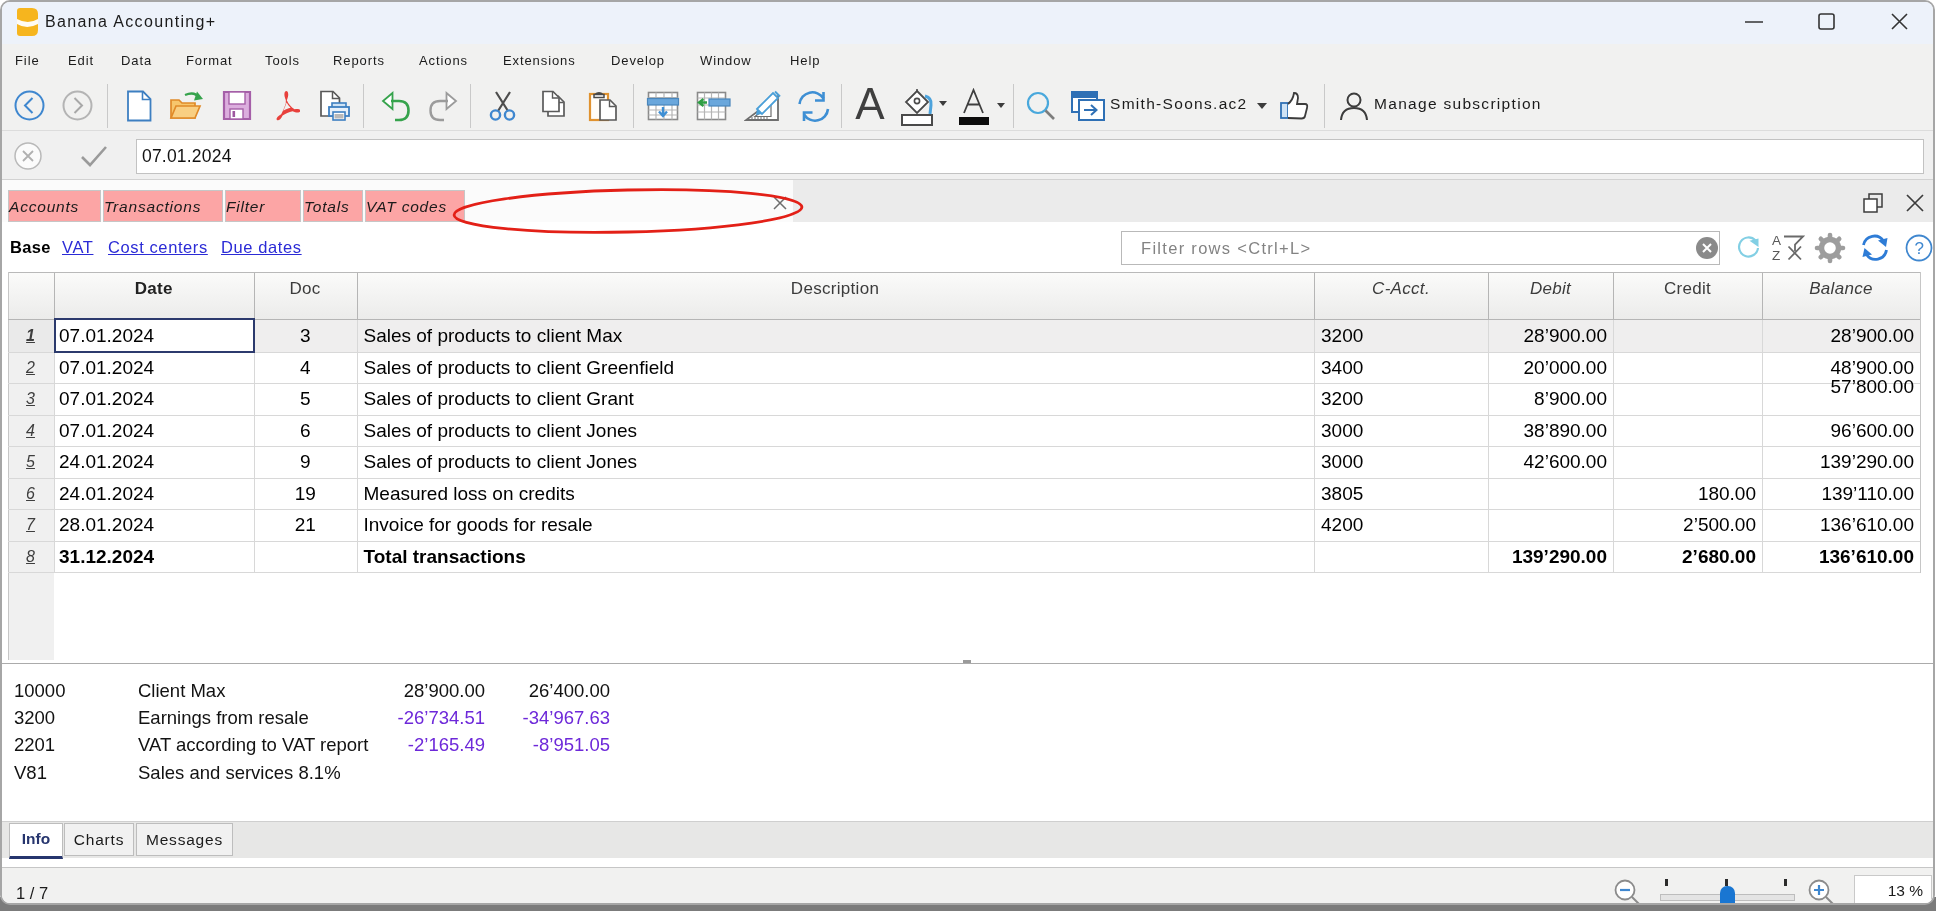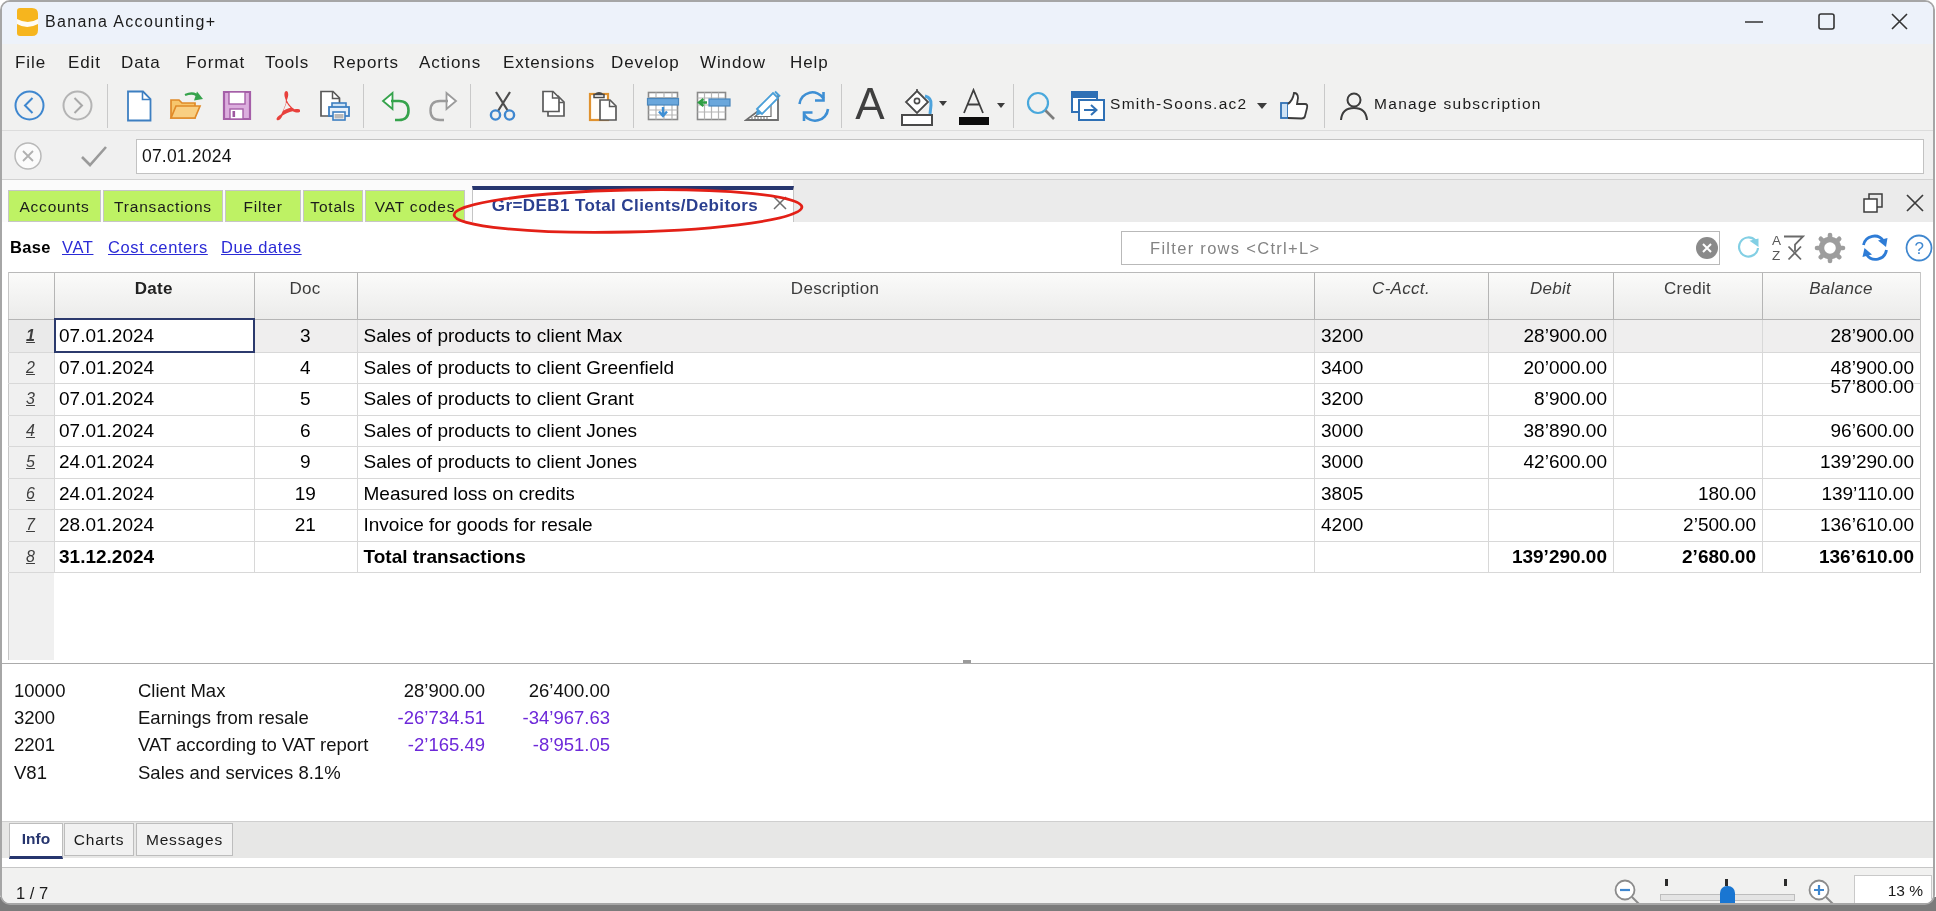--- a/index.html
+++ b/index.html
@@ -6,36 +6,36 @@
 html,body { width:1936px; height:911px; background:#fff; font-family:"Liberation Sans",sans-serif; overflow:hidden; }
 #behind { position:absolute; left:0; top:897px; width:1936px; height:14px; background:#7b7b7b; }
 #win { position:absolute; left:0; top:0; width:1935px; height:905px; border:2px solid #a6a6a6; border-radius:10px; overflow:hidden; background:#fff; }
 #inner { position:absolute; left:-2px; top:-2px; width:1936px; height:911px; }
 .abs { position:absolute; }
 
 #titlebar { position:absolute; left:0; top:0; width:1936px; height:44px; background:#edf2fa; }
 #titletext { position:absolute; left:45px; top:13px; font-size:16px; letter-spacing:1.35px; color:#1b1b1b; }
 
 #menubar { position:absolute; left:0; top:44px; width:1936px; height:37px; background:#f1f1f0; }
-.mi { position:absolute; top:9px; font-size:17px; letter-spacing:0.9px; color:#1b1b1b; }
+.mi { position:absolute; top:9px; font-size:13px; letter-spacing:0.9px; color:#1b1b1b; }
 
 #toolbar { position:absolute; left:0; top:81px; width:1936px; height:50px; background:#f1f1f0; border-bottom:1px solid #dcdcdc; }
 .tsep { position:absolute; top:3px; height:44px; width:1px; background:#c9c9c9; }
 .ticon { position:absolute; top:9px; }
 .tbtext { position:absolute; font-size:15.5px; letter-spacing:1.3px; color:#1b1b1b; top:14px; }
 
 #cmdrow { position:absolute; left:0; top:131px; width:1936px; height:49px; background:#f0f0f0; border-bottom:1px solid #d2d2d2; }
 #cmdfield { position:absolute; left:136px; top:8px; width:1788px; height:35px; background:#fff; border:1px solid #c2c2c2; font-size:17.5px; letter-spacing:0.2px; color:#111; line-height:33px; padding-left:5px; }
 
 #tabstrip { position:absolute; left:2px; top:180px; width:1932px; height:42px; background:#fbfbfb; }
-.tab { position:absolute; top:9.5px; height:32.5px; background:#bef264; border:1px solid #c6c6c6; font-size:15.5px; letter-spacing:0.8px; color:#1b1b1b; text-align:center; line-height:31px; }
+.tab { position:absolute; top:9.5px; height:32.5px; background:#fca5a5; border:1px solid #c6c6c6; font-size:15.5px; letter-spacing:0.8px; color:#1b1b1b; text-align:left; line-height:31px;font-style:italic; }
 #activetab { position:absolute; left:470px; top:6px; width:322px; height:36px; background:#fff; border-left:1px solid #c5c5c5; border-right:1px solid #c5c5c5; border-top:4px solid #26356e; text-align:center; font-weight:bold; font-size:17px; letter-spacing:0.4px; color:#2a3f8f; line-height:31px; padding-right:16px; }
 
 #subbar { position:absolute; left:2px; top:222px; width:1932px; height:50px; background:#fff; }
-#filterfield { position:absolute; left:1119px; top:9px; width:599px; height:34px; background:#fff; border:1px solid #b9b9b9; color:#838383; font-size:16.5px; letter-spacing:1.3px; line-height:32px; padding-left:28px; }
+#filterfield { position:absolute; left:1119px; top:9px; width:599px; height:34px; background:#fff; border:1px solid #b9b9b9; color:#838383; font-size:16.5px; letter-spacing:1.3px; line-height:32px; padding-left:19px; }
 .link { color:#2b2bd6; text-decoration:underline; font-size:16.5px; letter-spacing:0.6px; }
 
 #grid { position:absolute; left:8px; top:272px; width:1913px; height:388px; }
 .hd { position:absolute; top:2px; font-size:17px; letter-spacing:0.3px; color:#3c3c3c; text-align:center; line-height:30px; }
 .rn { position:absolute; width:45px; text-align:center; font-style:italic; font-size:16px; color:#3e3e3e; text-decoration:underline; line-height:31.5px; height:31.5px; }
 .cell { position:absolute; font-size:19px; color:#000; white-space:nowrap; line-height:31.5px; height:31.5px; }
 .num { text-align:right; }
 
 .inforow { position:absolute; font-size:18.5px; color:#121212; white-space:nowrap; }
 .neg { color:#6d28d9; }
@@ -224,21 +224,20 @@
     <div id="cmdfield">07.01.2024</div>
   </div>
 
   <div id="tabstrip">
     <div class="abs" style="left:791px;top:0;width:1141px;height:42px;background:#ebebeb"></div>
     <div class="tab" style="left:6px;width:93px">Accounts</div>
     <div class="tab" style="left:101px;width:120px">Transactions</div>
     <div class="tab" style="left:223px;width:76px">Filter</div>
     <div class="tab" style="left:301px;width:60px">Totals</div>
     <div class="tab" style="left:363px;width:100px">VAT codes</div>
-    <div id="activetab">Gr=DEB1 Total Clients/Debitors</div>
     <svg class="abs" style="left:768px;top:13px" width="20" height="20" viewBox="0 0 20 20">
       <path d="M4 4 L16 16 M16 4 L4 16" stroke="#6d6d6d" stroke-width="1.5"></path>
     </svg>
     <svg class="abs" style="left:1860px;top:12px" width="24" height="22" viewBox="0 0 24 22">
       <rect x="7" y="2" width="13" height="13" fill="none" stroke="#3c3c3c" stroke-width="1.5"></rect>
       <rect x="2" y="7" width="13" height="13" fill="#fff" stroke="#3c3c3c" stroke-width="1.5"></rect>
     </svg>
     <svg class="abs" style="left:1903px;top:13px" width="20" height="20" viewBox="0 0 20 20">
       <path d="M2 2 L18 18 M18 2 L2 18" stroke="#3c3c3c" stroke-width="1.7"></path>
     </svg>

